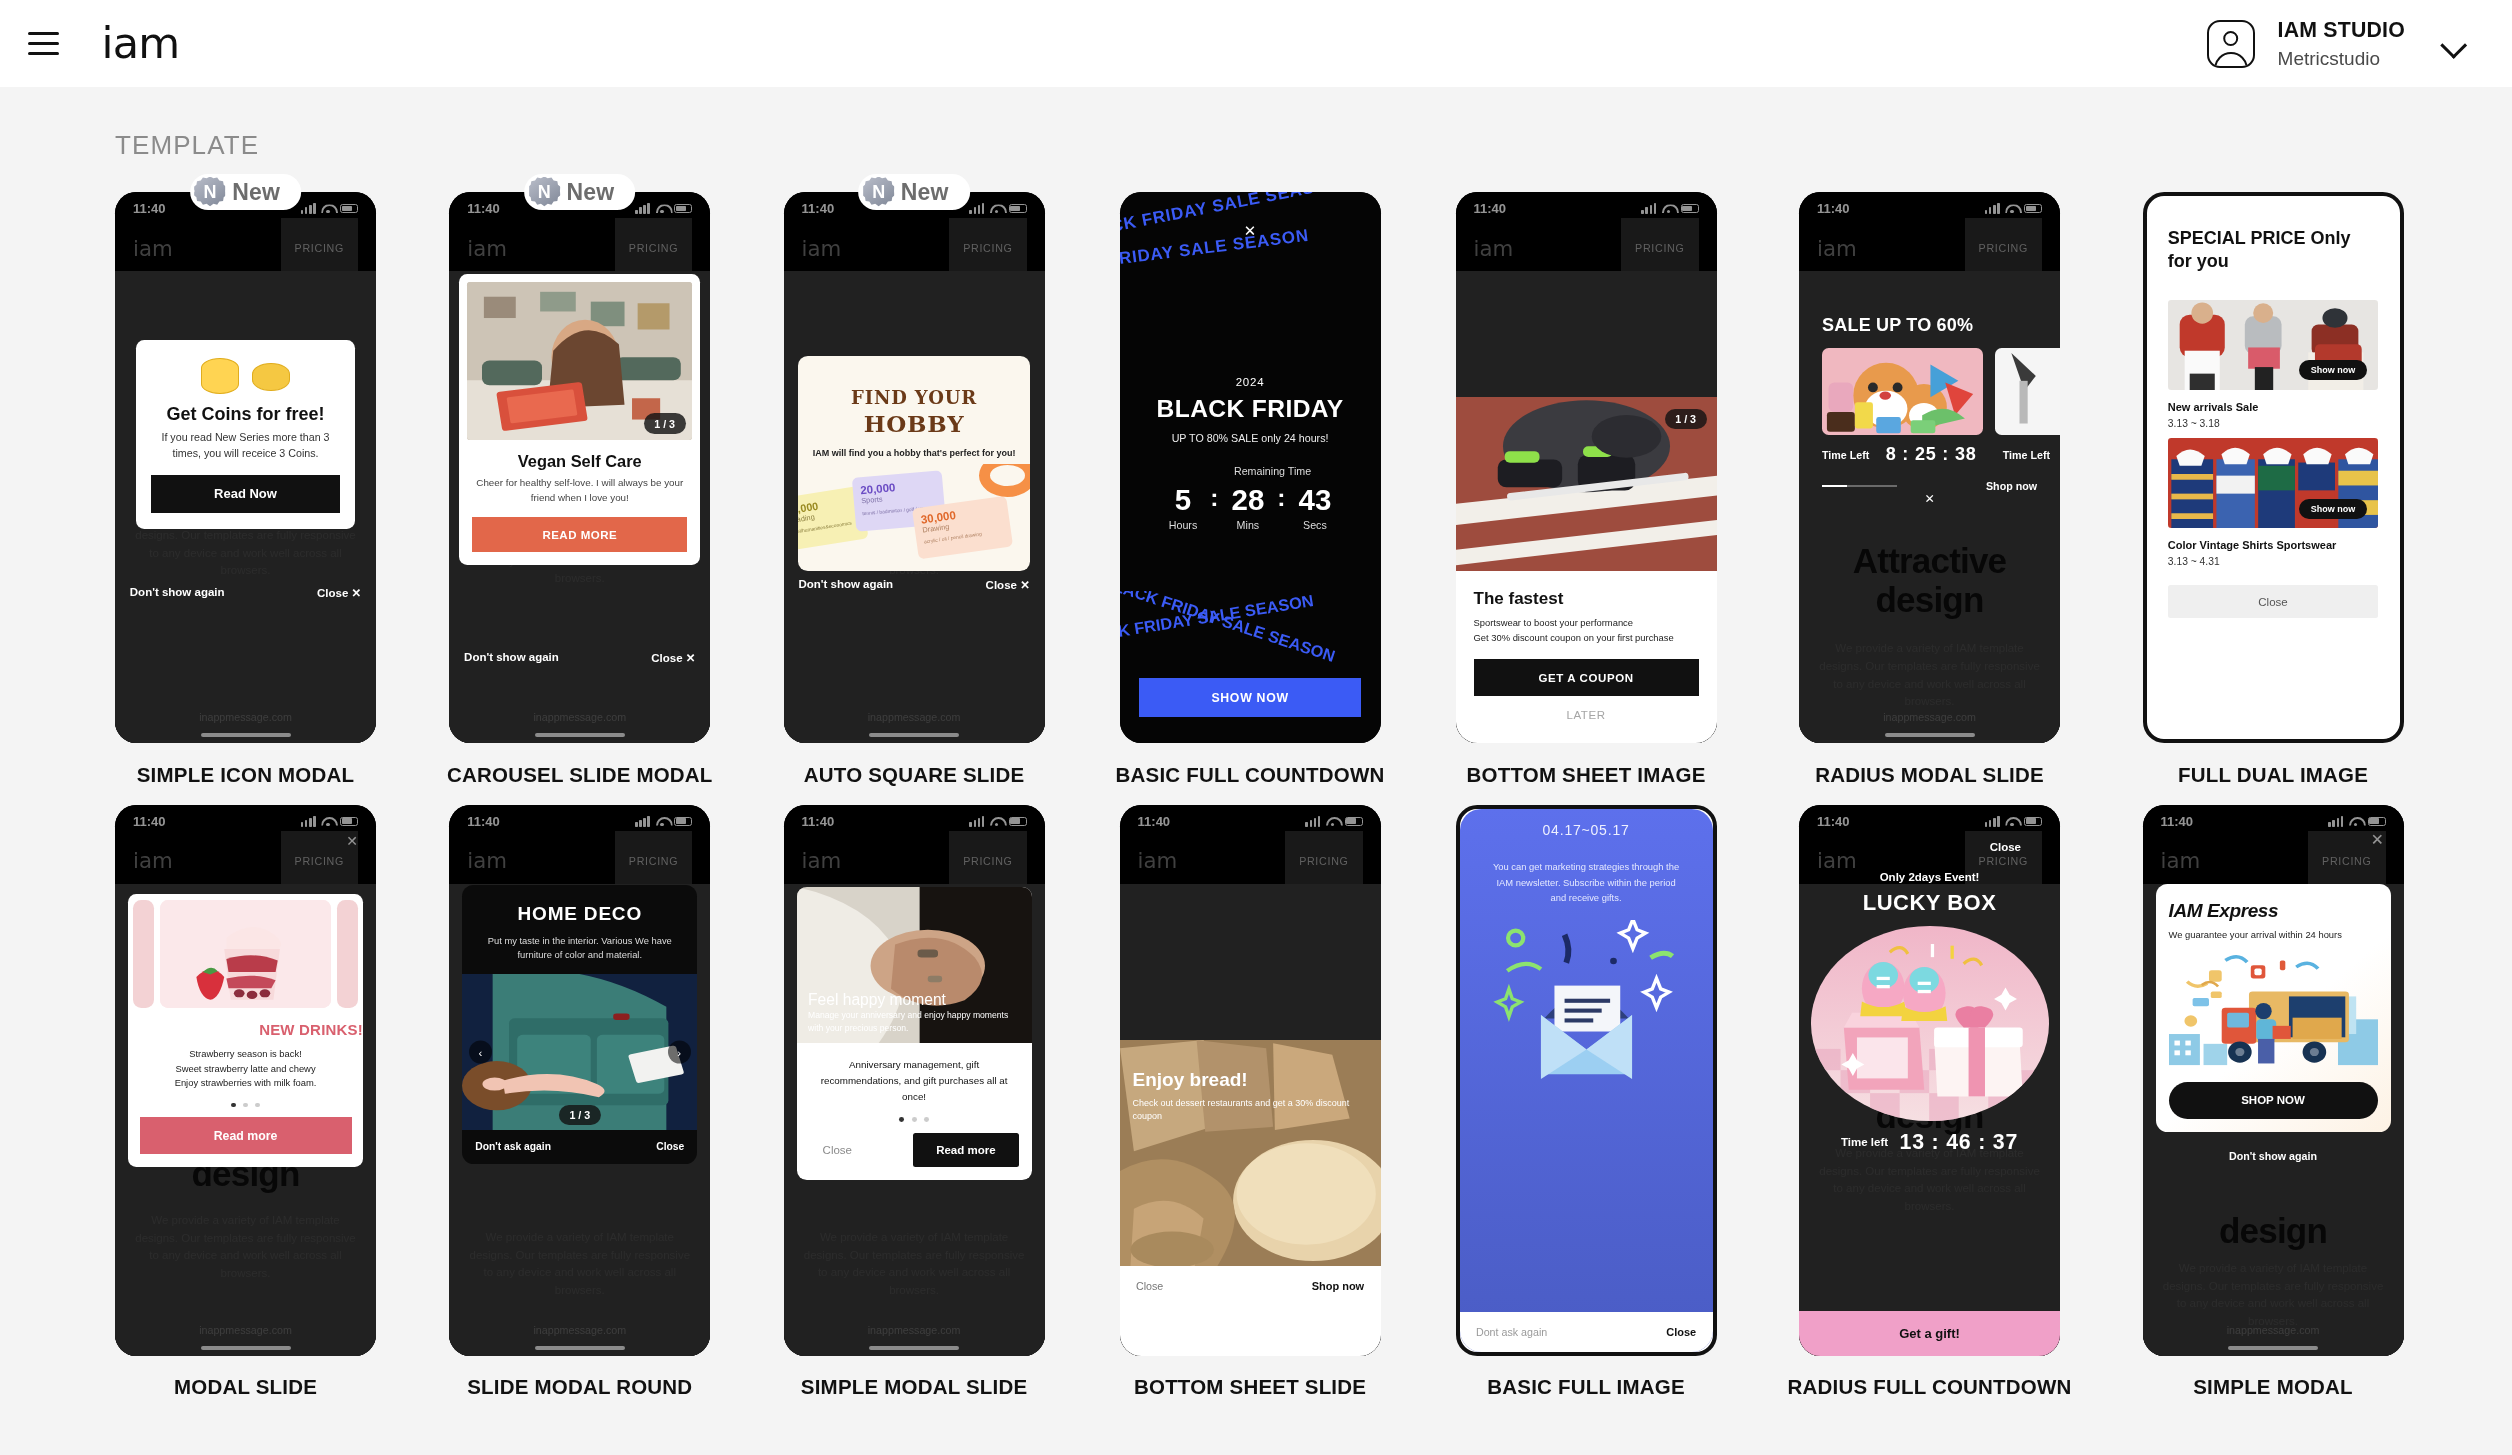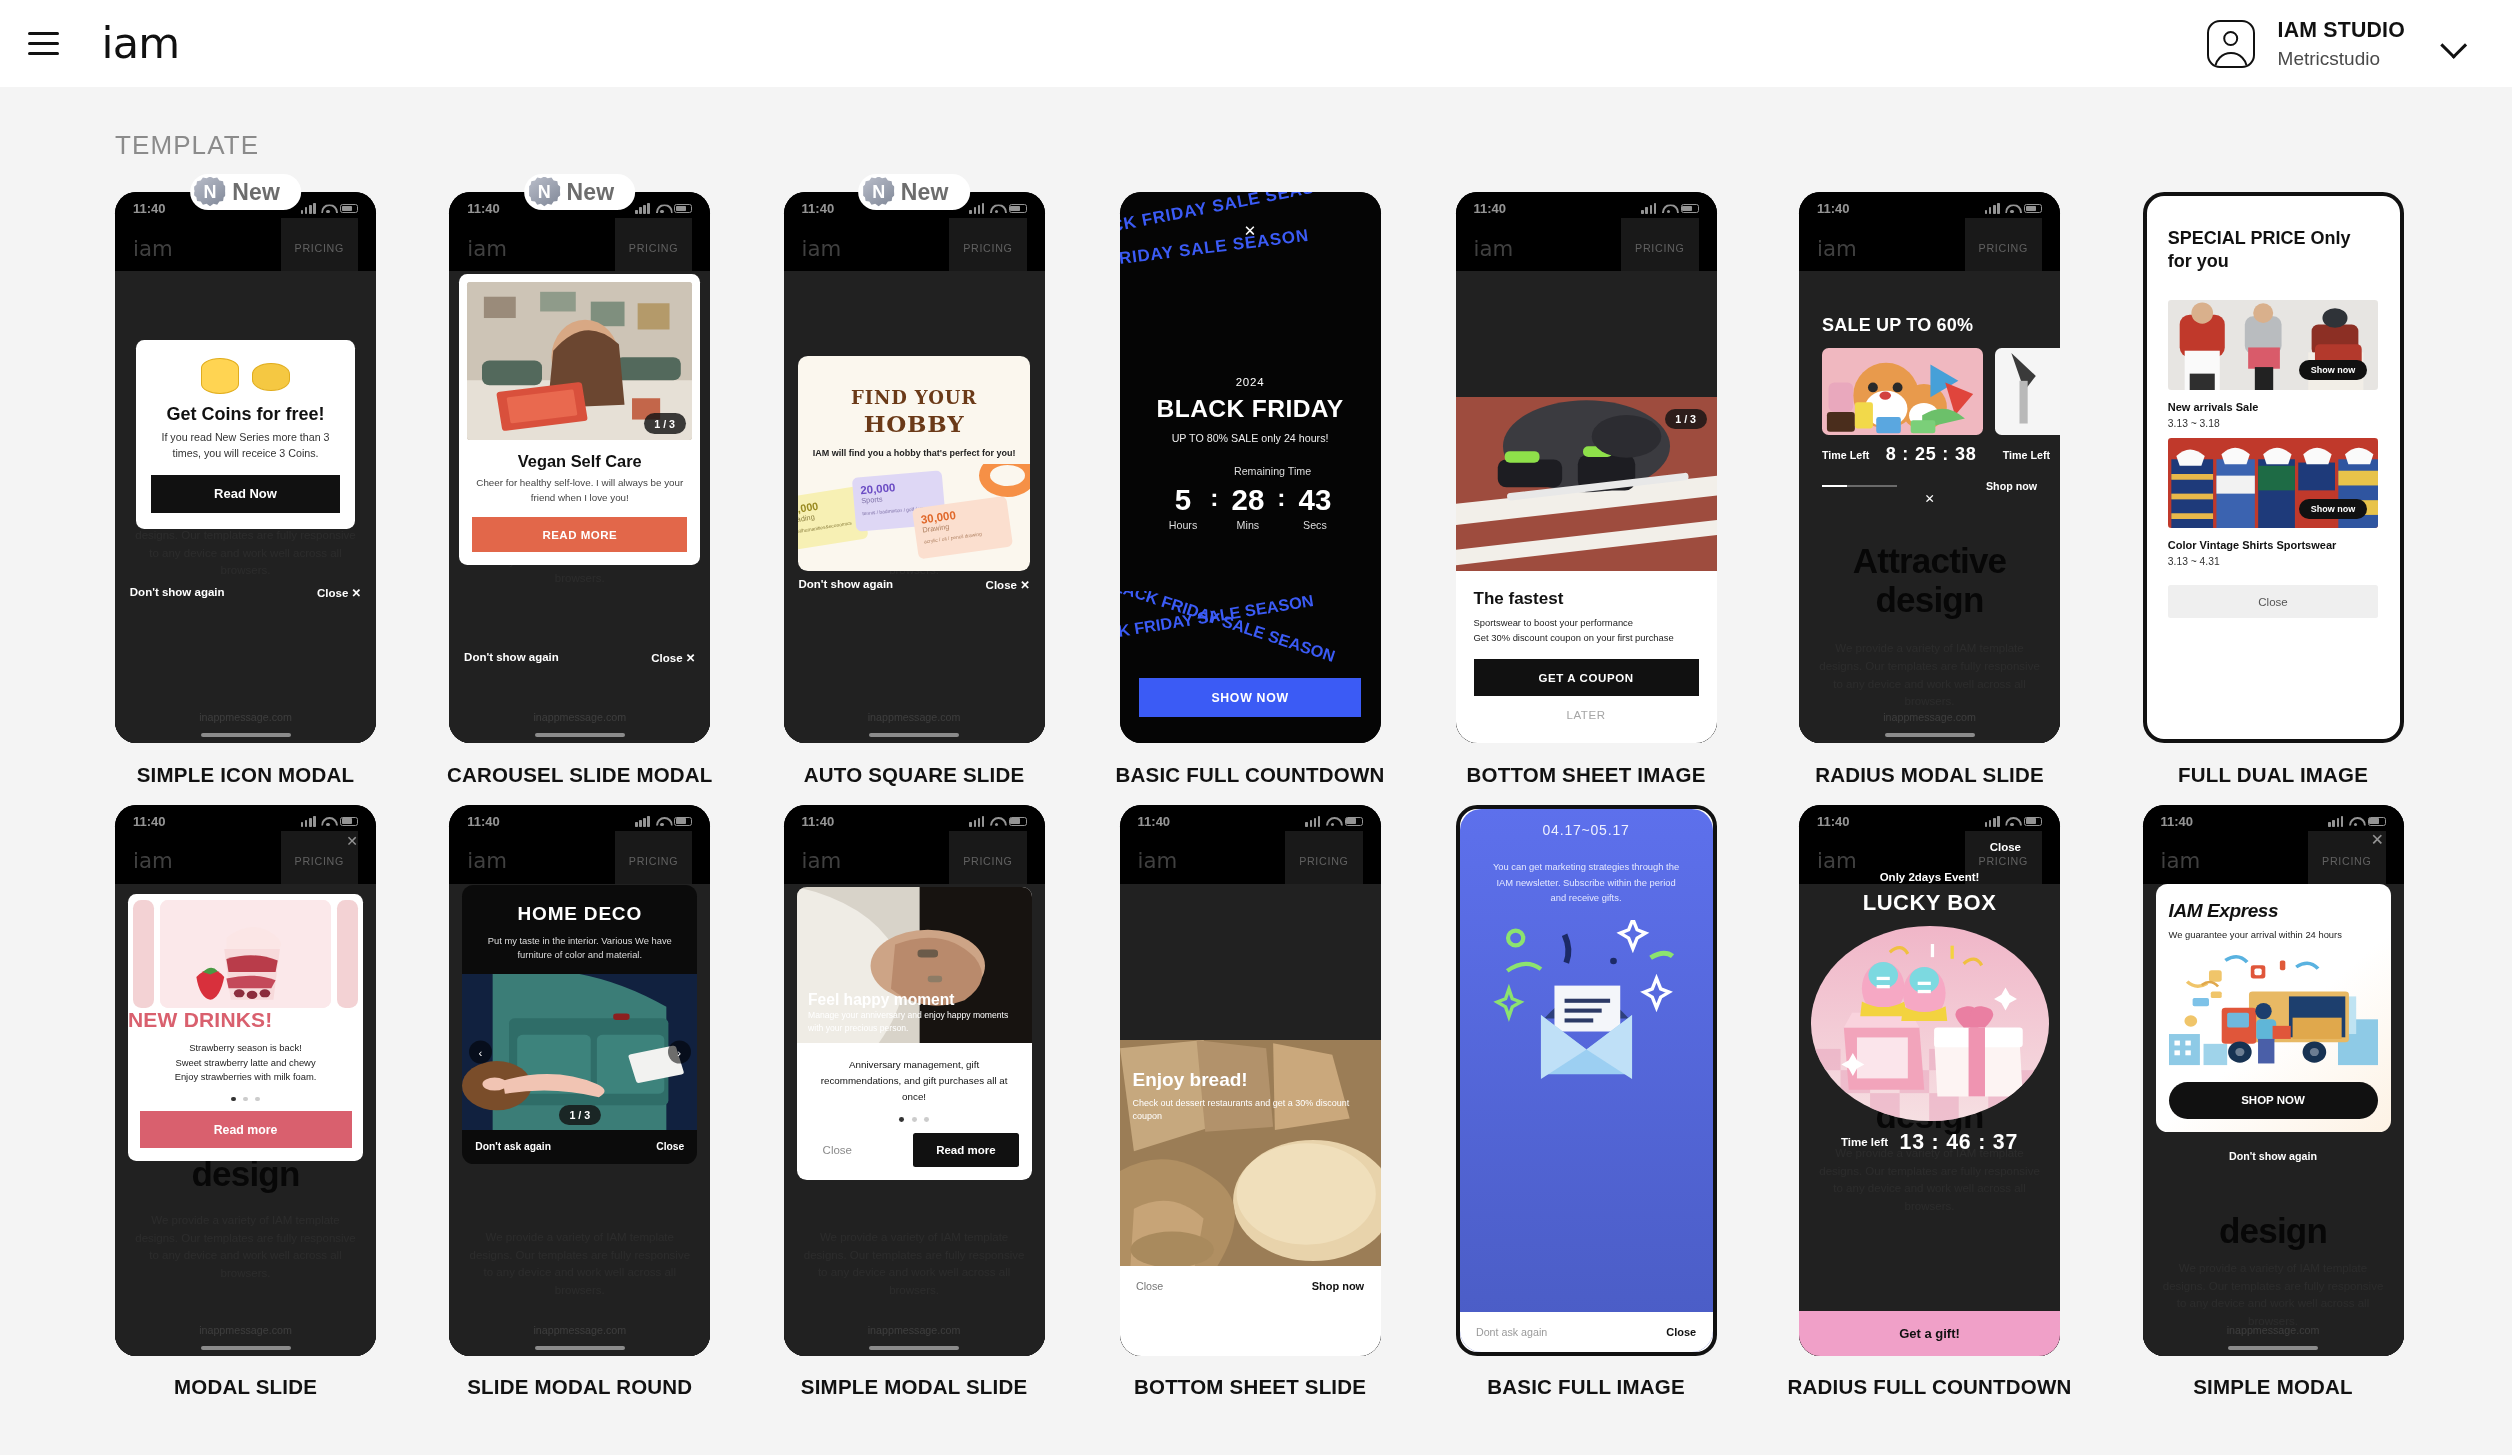--- a/index.html
+++ b/index.html
@@ -600,21 +600,21 @@
                   <path d="M62 96 q26 -8 46 2 l-4 10 -40 0z" fill="#c4495a"></path>
                   <circle cx="74" cy="114" r="5" fill="#8c2c3c"></circle>
                   <circle cx="86" cy="116" r="5" fill="#8c2c3c"></circle>
                   <circle cx="98" cy="114" r="5" fill="#8c2c3c"></circle>
                   <path d="M34 94 q14 -18 26 0 q-4 26 -13 28 q-10 -3 -13 -28z" fill="#d8303c"></path>
                   <path d="M40 88 q8 -10 14 -1 l-7 4z" fill="#4a9a44"></path>
                 </svg>
               </div>
               <div style="width:21.3px;background:#f3d2d4;border-radius:8.2px;flex:none;"></div>
             </div>
-            <div style="text-align:left;font-size:21px;font-weight:800;color:#d9606e;letter-spacing:0.2px;">NEW DRINKS!</div>
+            <div style="text-align:right;font-size:15px;font-weight:800;color:#d9606e;margin-top:13px;letter-spacing:0.2px;">NEW DRINKS!</div>
             <div style="text-align:center;font-size:9.4px;color:#222;line-height:1.55;margin-top:9px;white-space:pre-line;">Strawberry season is back!
 Sweet strawberry latte and chewy
 Enjoy strawberries with milk foam.</div>
             <div class="dots" style="margin-top:11.5px;">
                 <i class="on"></i>
                 <i></i>
                 <i></i>
               </div>
             <div style="margin:9.8px 11.5px 0;background:#d9606e;color:#fff;font-weight:700;font-size:12.3px;text-align:center;padding:11.5px 0;">Read more</div>
           </div>
@@ -711,21 +711,21 @@
             <div style="position:relative;height:156px;overflow:hidden;">
               <svg viewBox="0 0 230 190" class="img-ph" preserveAspectRatio="none">
                 <rect width="230" height="190" fill="#171310"></rect>
                 <rect width="120" height="190" fill="#d8d3c9"></rect>
                 <path d="M0 0 q70 20 96 76 q22 48 -16 114 l-80 0z" fill="#efece5"></path>
                 <ellipse cx="128" cy="96" rx="56" ry="44" fill="#cda486"></ellipse>
                 <path d="M96 70 q48 -22 78 16 q18 28 -10 52 q-40 18 -72 -14z" fill="#b98a6c"></path>
                 <rect x="118" y="76" width="20" height="10" rx="4" fill="#6b5b4a"></rect>
                 <rect x="128" y="108" width="14" height="8" rx="3" fill="#8d7c66"></rect>
               </svg>
-              <div style="position:absolute;left:11.5px;bottom:34px;color:#fff;font-size:15.6px;font-weight:700;">Feel happy moment</div>
+              <div style="position:absolute;left:11.5px;bottom:34px;color:#fff;font-size:15.6px;font-weight:400;">Feel happy moment</div>
               <div style="position:absolute;left:11.5px;right:11.5px;bottom:8.2px;color:#fff;font-size:8.6px;line-height:1.5;">Manage your anniversary and enjoy happy moments with your precious person.</div>
             </div>
             <div style="padding:14.8px 13px 13px;">
               <div style="text-align:center;font-size:9.8px;color:#111;line-height:1.6;">Anniversary management, gift recommendations, and gift purchases all at once!</div>
               <div class="dots" style="margin-top:12.3px;">
                   <i class="on"></i>
                   <i></i>
                   <i></i>
                 </div>
               <div style="display:flex;align-items:center;justify-content:space-between;margin-top:11.5px;">

